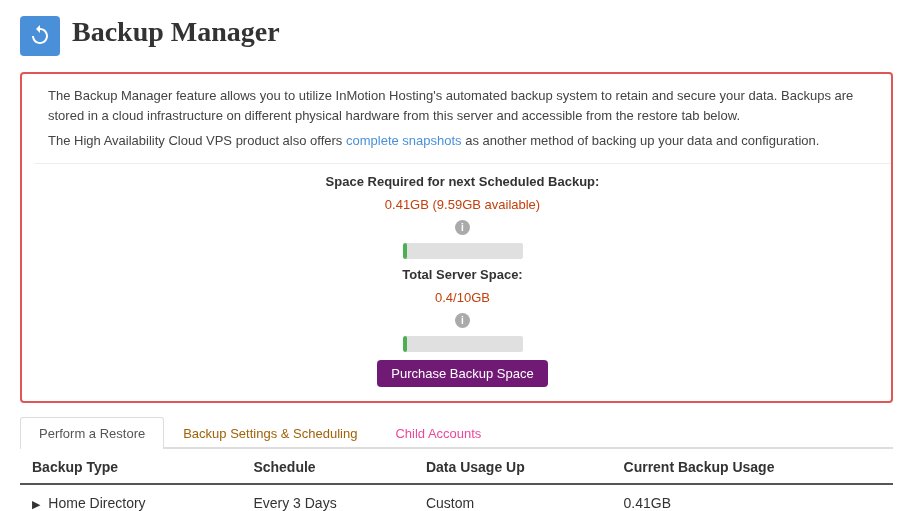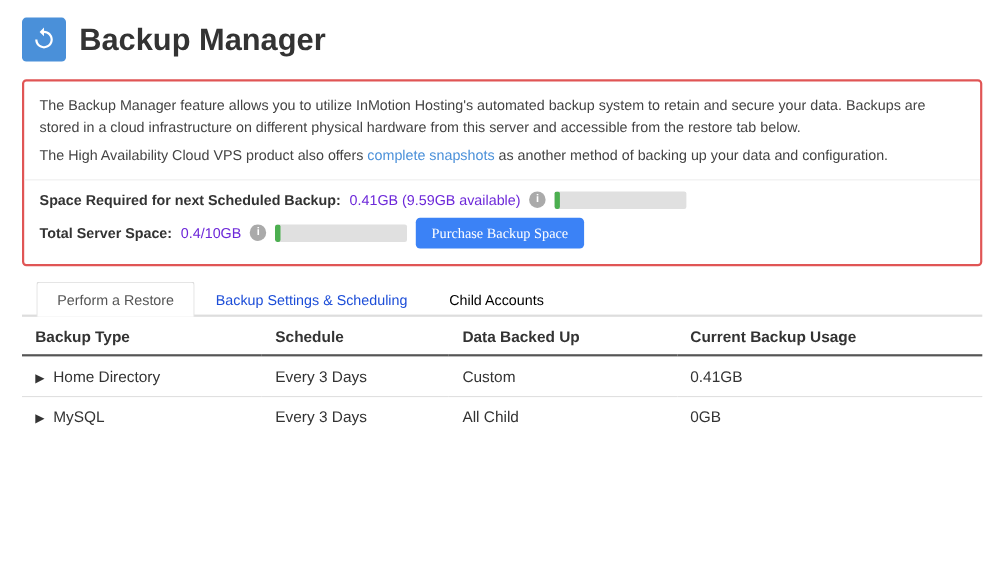--- a/index.html
+++ b/index.html
@@ -11,23 +11,24 @@
       width: 913px;
       min-height: 511px;
     }
 
     .page-wrapper {
       padding: 16px 20px;
     }
 
     .page-header {
       display: flex;
-      align-items: center;
+      align-items: flex-start;
       gap: 12px;
       margin-bottom: 16px;
+      font-family: Liberation Serif, serif;
     }
 
     .header-icon {
       width: 40px;
       height: 40px;
       background: #4a90d9;
       border-radius: 4px;
       display: flex;
       align-items: center;
       justify-content: center;
@@ -54,34 +55,35 @@
     .info-link {
       color: #4a90d9;
       text-decoration: none;
     }
 
     .metric-row {
       display: flex;
       align-items: center;
       gap: 8px;
       margin-bottom: 8px;
+      flex-direction: column;
     }
     .metric-row:last-child {
       margin-bottom: 0;
     }
 
     .metric-label {
       font-weight: bold;
       font-size: 13px;
       white-space: nowrap;
     }
 
     .metric-value {
       font-size: 13px;
-      color: #6d28d9;
+      color: #c2410c;
       white-space: nowrap;
     }
 
     .info-icon {
       display: inline-flex;
       align-items: center;
       justify-content: center;
       width: 15px;
       height: 15px;
       border-radius: 50%;
@@ -101,35 +103,35 @@
       overflow: hidden;
     }
 
     .progress-bar-fill {
       height: 100%;
       background: #4CAF50;
       border-radius: 2px;
     }
 
     .purchase-btn {
-      background: #3b82f6;
+      background: #701a75;
       color: white;
       border: none;
       border-radius: 4px;
       padding: 6px 14px;
       font-size: 13px;
       cursor: pointer;
       white-space: nowrap;
-      font-family: Liberation Serif, serif;
     }
 
     .combined-info-box {
       border: 2px solid #e05555;
       border-radius: 4px;
       margin-bottom: 14px;
+      padding-left: 12px;
     }
 
     .info-text-section {
       padding: 12px 14px;
       border-bottom: 1px solid #eee;
     }
 
     .metrics-inner {
       padding: 10px 14px 14px;
     }
@@ -142,29 +144,28 @@
     }
 
     .tab {
       padding: 8px 18px;
       cursor: pointer;
       font-size: 13px;
       border: 1px solid transparent;
       border-bottom: none;
       border-radius: 3px 3px 0 0;
       margin-bottom: -2px;
-      color: #1d4ed8;
+      color: #a16207;
     }
 
     .tab.active {
       color: #555;
       border-color: #ddd;
       background: #fff;
       border-bottom-color: #fff;
-      margin-left: 13px;
     }
 
     
     .data-table {
       width: 100%;
       border-collapse: collapse;
       margin-top: 0;
     }
 
     .data-table thead tr {
@@ -246,31 +247,31 @@
     </div>
   </div>
 
   <div class="tabs-bar">
     <div class="tab active">
       <span>Perform a Restore</span>
     </div>
     <div class="tab">
       <span>Backup Settings &amp; Scheduling</span>
     </div>
-    <div class="tab" style="color:#000000;">
+    <div class="tab" style="color:#ec4899;">
       <span>Child Accounts</span>
     </div>
   </div>
 
   <table class="data-table">
     <thead>
       <tr>
         <th>Backup Type</th>
         <th>Schedule</th>
-        <th>Data Backed Up</th>
+        <th>Data Usage Up</th>
         <th>Current Backup Usage</th>
       </tr>
     </thead>
     <tbody>
       <tr>
         <td>
           <span class="expand-icon">▶</span>
           <span>Home Directory</span>
         </td>
         <td>Every 3 Days</td>

